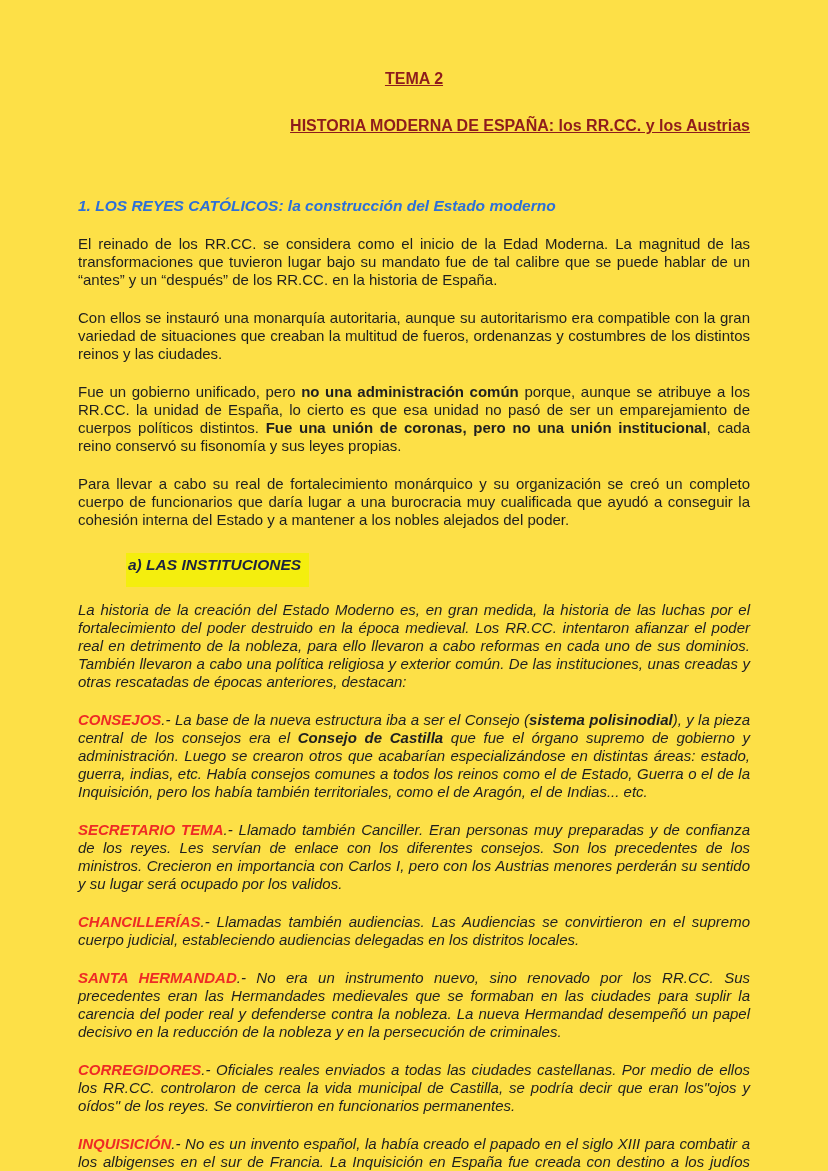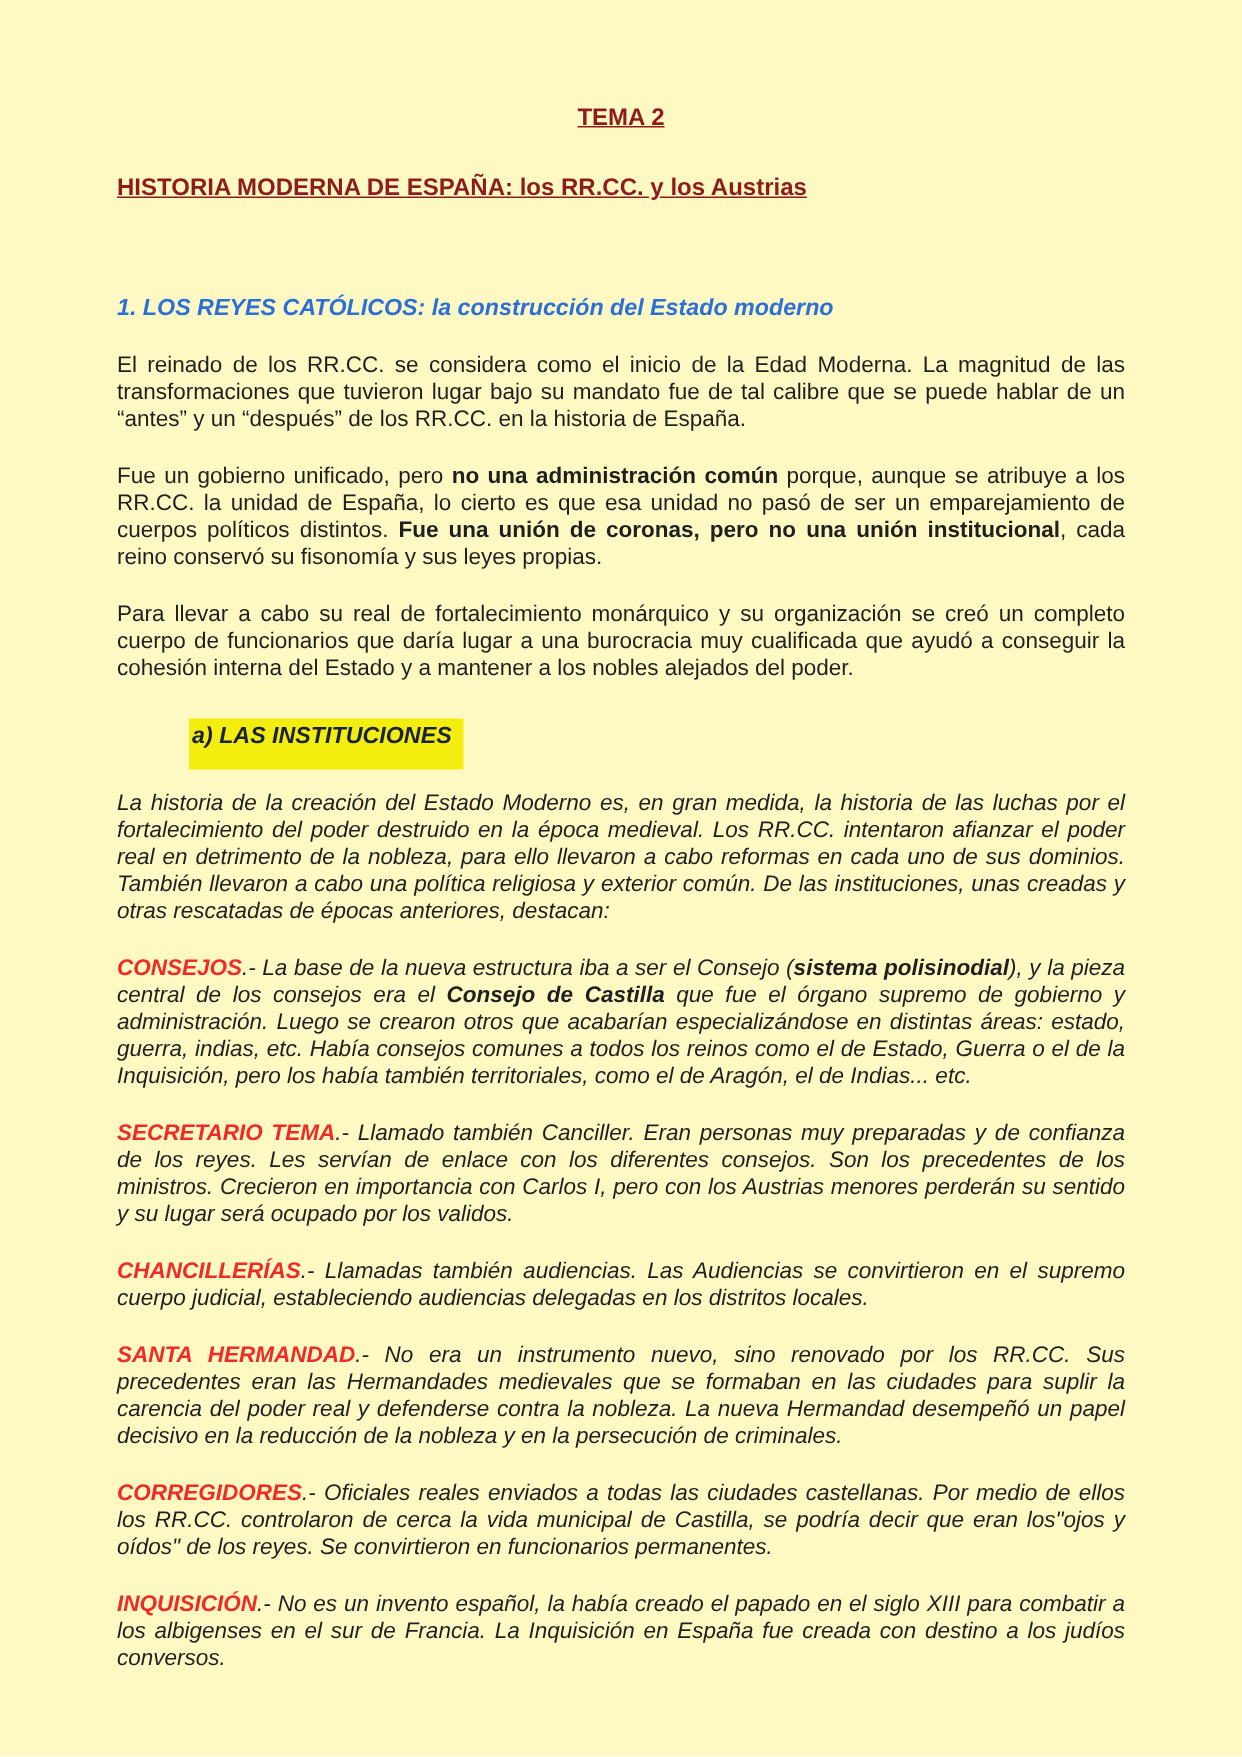--- a/index.html
+++ b/index.html
@@ -6,29 +6,29 @@
   html, body { background: #ffffff; }
   body {
     width: 828px; height: 1171px;
     font-family: "Liberation Sans", sans-serif;
     color: var(--body-text, #1f1f1f);
   }
   .page {
     width: 828px; height: 1171px;
     padding: 70px 78px 0 78px;
     overflow: hidden;
-    background: #fef9c3;
+    background: #fde047;
   }
   .doc-title {
     text-align: center; font-size: 16px; font-weight: bold;
     text-decoration: underline;
     color: var(--title-maroon, #8e1c1c);
   }
   .doc-subtitle {
-    text-align: left; font-size: 16px; font-weight: bold;
+    text-align: right; font-size: 16px; font-weight: bold;
     text-decoration: underline;
     color: var(--title-maroon, #8e1c1c);
     margin-top: 29px;
   }
   .section-heading {
     margin-top: 62px;
     font-size: 15.5px; font-weight: bold; font-style: italic;
     color: var(--heading-blue, #2c6fd9);
   }
   .body-block { margin-top: 13px; }
@@ -54,20 +54,21 @@
 </style>
 </head>
 <body>
 
 <div class="page">
   <h1 class="doc-title">TEMA 2</h1>
   <h2 class="doc-subtitle">HISTORIA MODERNA DE ESPAÑA: los RR.CC. y los Austrias</h2>
   <h3 class="section-heading">1. LOS REYES CATÓLICOS: la construcción del Estado moderno</h3>
   <div class="body-block" id="section1-paras">
       <p class="para tight"><span>El reinado de los RR.CC. se considera como el inicio de la Edad Moderna. La magnitud de las transformaciones que tuvieron lugar bajo su mandato fue de tal calibre que se puede hablar de un “antes” y un “después” de los RR.CC. en la historia de España.</span></p>
+      <p class="para"><span>Con ellos se instauró una monarquía autoritaria, aunque su autoritarismo era compatible con la gran variedad de situaciones que creaban la multitud de fueros, ordenanzas y costumbres de los distintos reinos y las ciudades.</span></p>
       <p class="para"><span>Fue un gobierno unificado, pero </span><span class="bold">no una administración común</span><span> porque, aunque se atribuye a los RR.CC. la unidad de España, lo cierto es que esa unidad no pasó de ser un emparejamiento de cuerpos políticos distintos. </span><span class="bold">Fue una unión de coronas, pero no una unión institucional</span><span>, cada reino conservó su fisonomía y sus leyes propias.</span></p>
       <p class="para"><span>Para llevar a cabo su real de fortalecimiento monárquico y su organización se creó un completo cuerpo de funcionarios que daría lugar a una burocracia muy cualificada que ayudó a conseguir la cohesión interna del Estado y a mantener a los nobles alejados del poder.</span></p>
     </div>
   <h4 class="sub-heading"><span class="highlight">a) LAS INSTITUCIONES</span></h4>
   <div id="subsectionA-paras">
       <p class="para"><span>La historia de la creación del Estado Moderno es, en gran medida, la historia de las luchas por el fortalecimiento del poder destruido en la época medieval. Los RR.CC. intentaron afianzar el poder real en detrimento de la nobleza, para ello llevaron a cabo reformas en cada uno de sus dominios. También llevaron a cabo una política religiosa y exterior común. De las instituciones, unas creadas y otras rescatadas de épocas anteriores, destacan:</span></p>
       <p class="para"><span class="term">CONSEJOS</span><span>.- La base de la nueva estructura iba a ser el Consejo (</span><span class="bold">sistema polisinodial</span><span>), y la pieza central de los consejos era el </span><span class="bold">Consejo de Castilla</span><span> que fue el órgano supremo de gobierno y administración. Luego se crearon otros que acabarían especializándose en distintas áreas: estado, guerra, indias, etc. Había consejos comunes a todos los reinos como el de Estado, Guerra o el de la Inquisición, pero los había también territoriales, como el de Aragón, el de Indias... etc.</span></p>
       <p class="para"><span class="term">SECRETARIO TEMA</span><span>.- Llamado también Canciller. Eran personas muy preparadas y de confianza de los reyes. Les servían de enlace con los diferentes consejos. Son los precedentes de los ministros. Crecieron en importancia con Carlos I, pero con los Austrias menores perderán su sentido y su lugar será ocupado por los validos.</span></p>
       <p class="para"><span class="term">CHANCILLERÍAS</span><span>.- Llamadas también audiencias. Las Audiencias se convirtieron en el supremo cuerpo judicial, estableciendo audiencias delegadas en los distritos locales.</span></p>
       <p class="para"><span class="term">SANTA HERMANDAD</span><span>.- No era un instrumento nuevo, sino renovado por los RR.CC. Sus precedentes eran las Hermandades medievales que se formaban en las ciudades para suplir la carencia del poder real y defenderse contra la nobleza. La nueva Hermandad desempeñó un papel decisivo en la reducción de la nobleza y en la persecución de criminales.</span></p>

